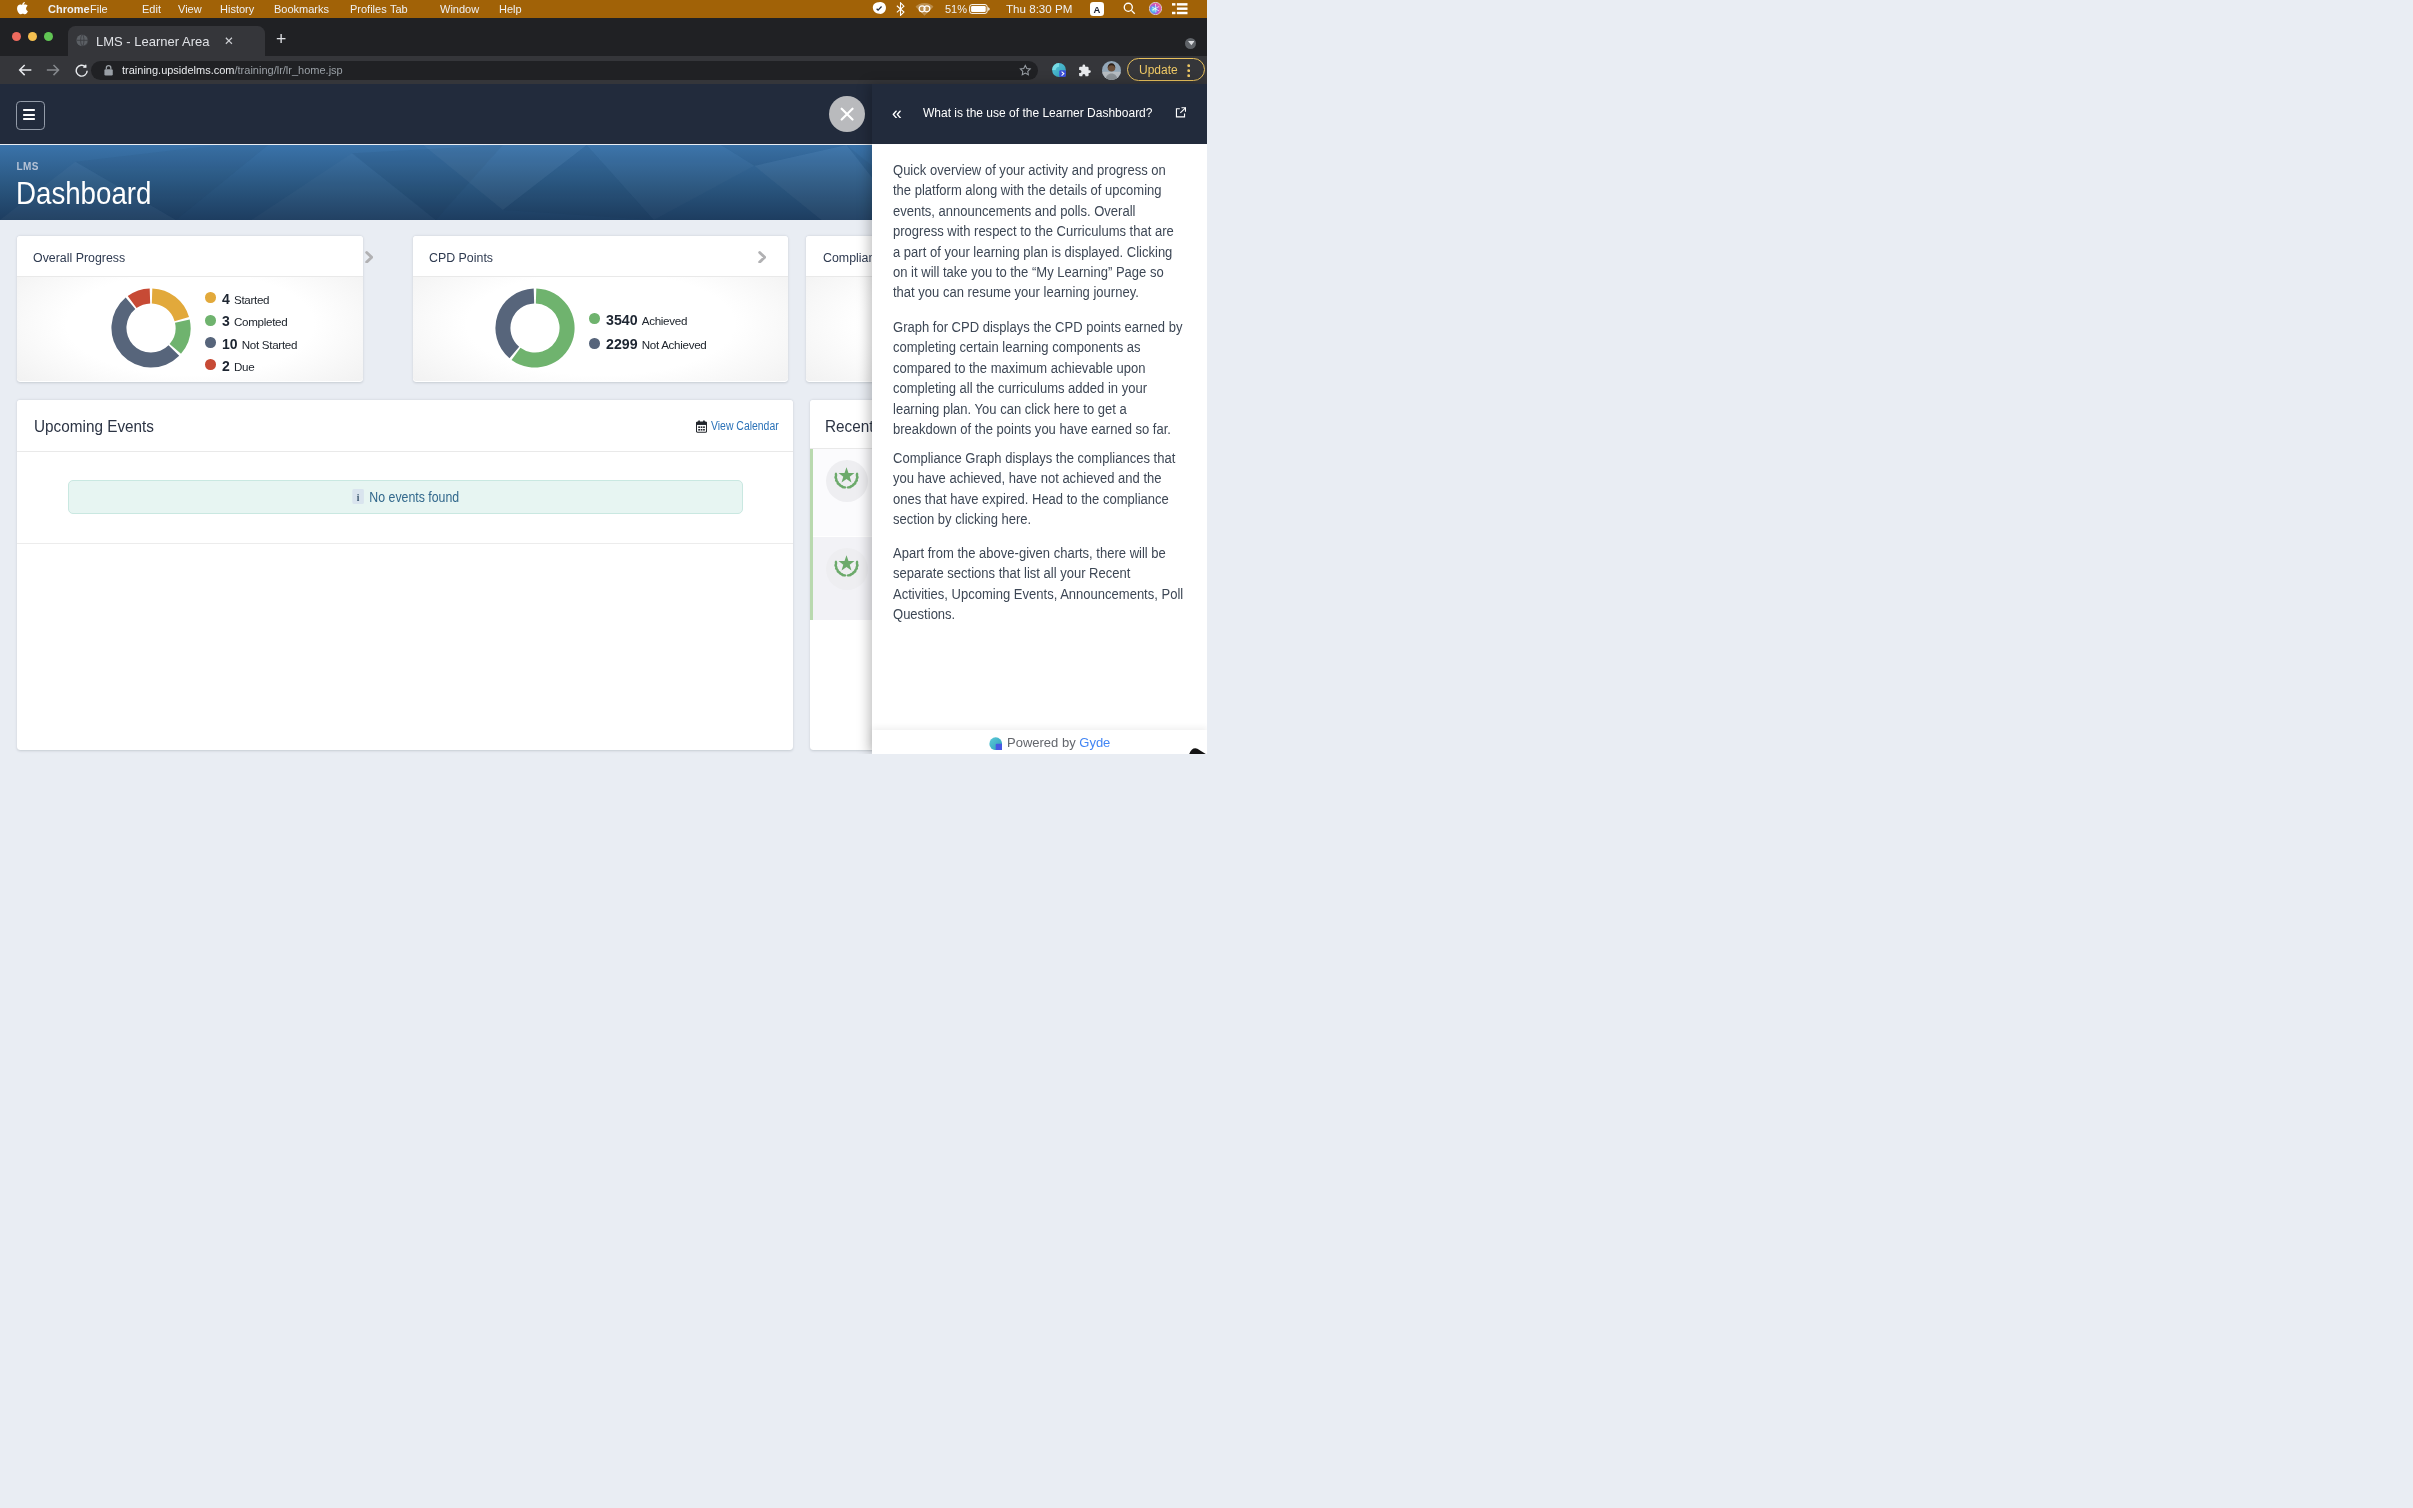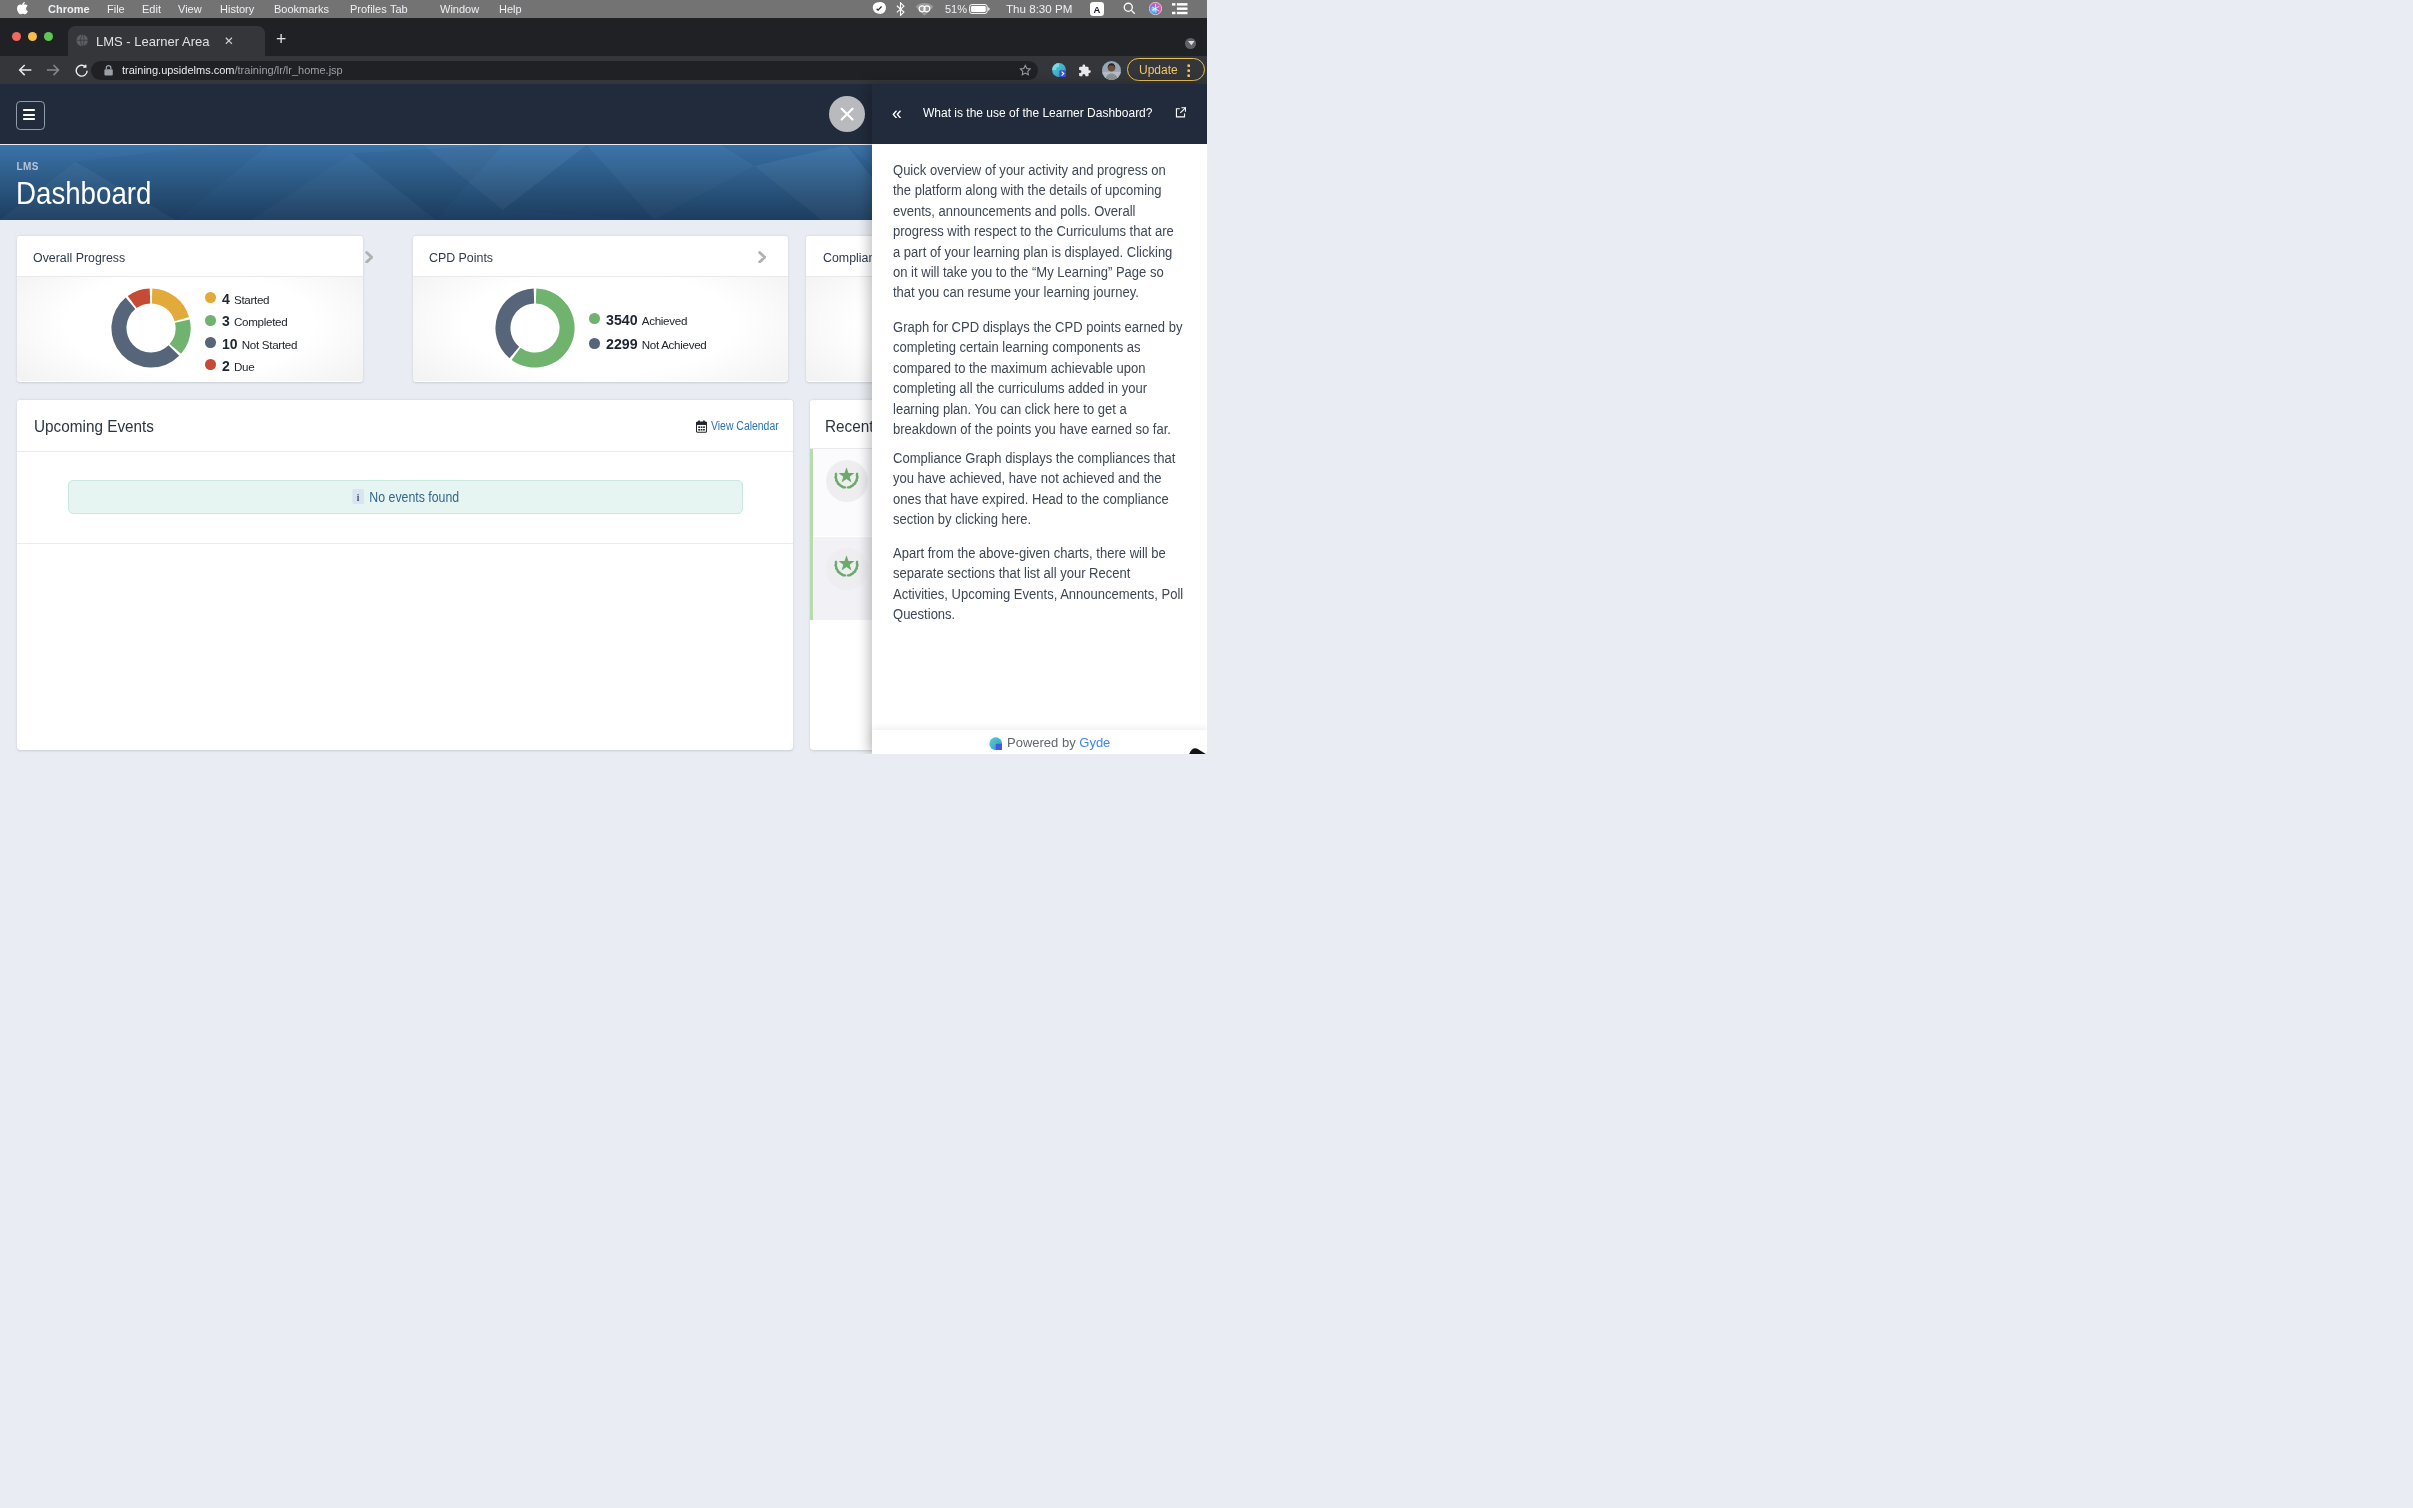--- a/index.html
+++ b/index.html
@@ -1,21 +1,21 @@
 <!DOCTYPE html>
 <html style="font-size:13.4px"><head>
 <meta charset="utf-8">
 <style>
   * { margin:0; padding:0; box-sizing:border-box; }
   html,body { width:1207px; height:754px; overflow:hidden; }
   body { font-family:"Liberation Sans", sans-serif; position:relative; background:#e9edf3; }
   .abs { position:absolute; }
 
   
-  #menubar { left:0; top:0; width:1207px; height:17.6px; background:#737373; color:#eef0f4; font-size:11px; }
+  #menubar { left:0; top:0; width:1207px; height:17.6px; background:#a16207; color:#eef0f4; font-size:11px; }
   #menubar span.mi { position:absolute; top:2.5px; white-space:nowrap; }
 
   
   #tabstrip { left:0; top:17.6px; width:1207px; height:38px; background:#202124; }
   .tl { position:absolute; top:14.6px; width:9.2px; height:9.2px; border-radius:50%; }
   #tab { position:absolute; left:68px; top:8px; width:197px; height:30px; background:#35363a; border-radius:7.5px 7.5px 0 0; }
   #tabtitle { position:absolute; left:28px; top:8.4px; font-size:13px; color:#dfe1e5; white-space:nowrap; }
   #tabx { position:absolute; left:156px; top:8px; font-size:11.7px; color:#cfd1d5; }
   #newtab { position:absolute; left:276px; top:11px; font-size:17.6px; font-weight:300; color:#dfe1e5; }
   #tabsearch { position:absolute; left:1185px; top:20px; width:11.3px; height:11.3px; border-radius:50%; background:#5f6368; }
@@ -74,21 +74,21 @@
 </head>
 <body>
 
 <div class="abs" id="menubar">
   <span class="mi" style="left:17px; top:2.1px;">
     <svg width="11" height="12.6" viewBox="0 0 13 15" fill="#fff">
         <path d="M10.8 7.9c0-1.5.8-2.6 1.9-3.3-.8-1.1-2-1.7-3.2-1.7-1.2-.1-2.4.7-3 .7-.6 0-1.6-.7-2.6-.7C1.9 3 0 4.6 0 7.8c0 1 .2 2 .6 3 .5 1.4 2.1 4 3.7 3.9.8 0 1.4-.6 2.5-.6 1 0 1.5.6 2.6.6 1.6 0 3-2.4 3.5-3.8-1.9-.9-2.1-2.6-2.1-3zM8.6 1.8C9.2 1 9.6 0 9.5 0 8.6.1 7.6.6 7 1.3c-.5.6-1 1.6-.9 2.5 1 .1 1.9-.5 2.5-2z"></path>
       </svg>
   </span>
   <span class="mi" style="left:48px; font-weight:bold;">Chrome</span>
-  <span class="mi" style="left:107px;">File</span>
+  <span class="mi" style="left:90px;">File</span>
   <span class="mi" style="left:142px;">Edit</span>
   <span class="mi" style="left:178px;">View</span>
   <span class="mi" style="left:220px;">History</span>
   <span class="mi" style="left:274px;">Bookmarks</span>
   <span class="mi" style="left:350px;">Profiles</span>
   <span class="mi" style="left:390px;">Tab</span>
   <span class="mi" style="left:440px;">Window</span>
   <span class="mi" style="left:499px;">Help</span>
 
   <span class="mi" style="left:872px; top:1.7px;">

